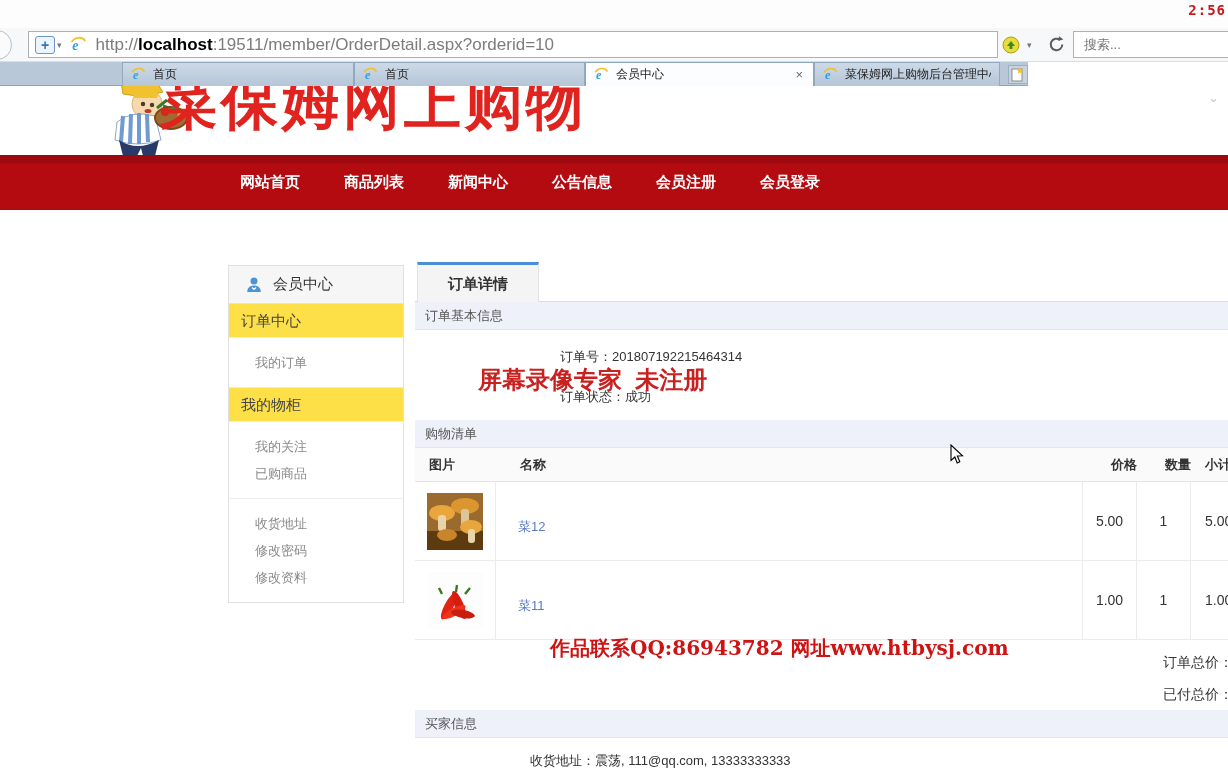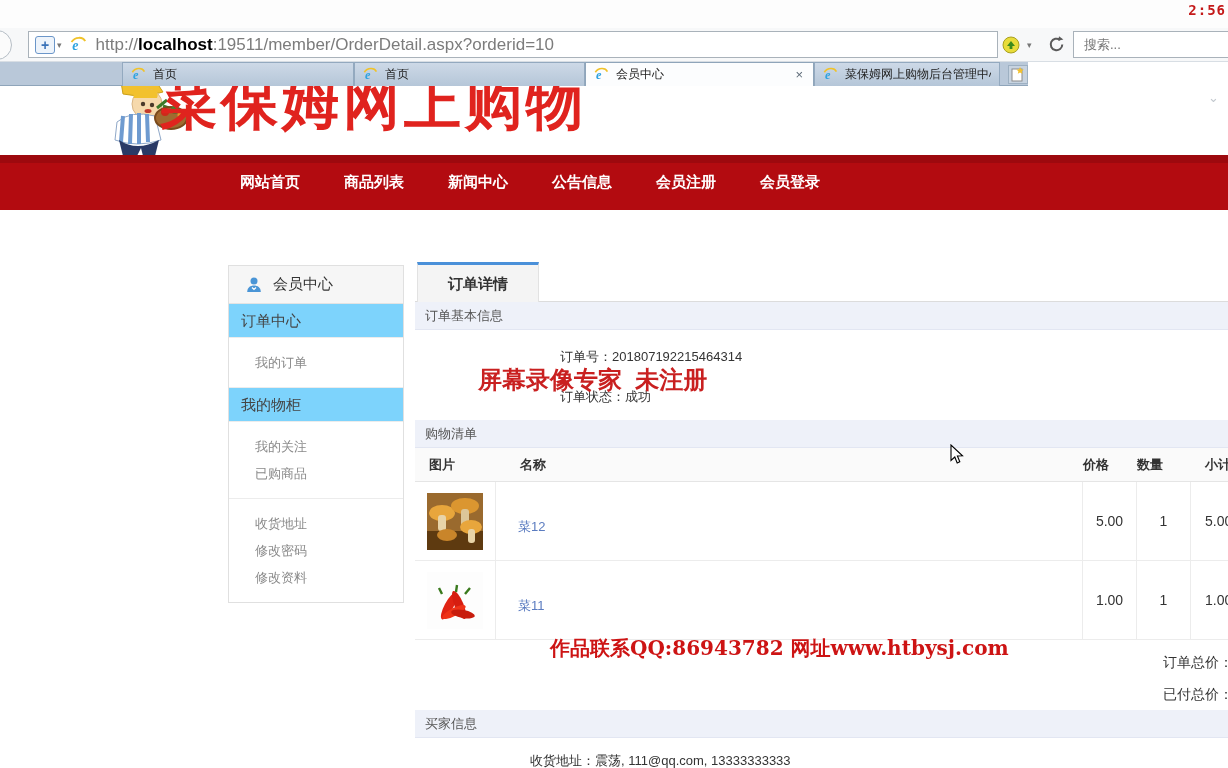--- a/index.html
+++ b/index.html
@@ -49,40 +49,40 @@
 
   .mainnav { position:absolute; left:0; top:69px; width:1228px; height:55px; background:#b30b10;
              box-shadow:inset 0 8px 0 rgba(0,0,0,0.12); display:flex; align-items:center; padding-left:240px; gap:44px; }
   .mainnav a { color:#fff; font-size:15px; font-weight:bold; text-decoration:none; white-space:nowrap; }
 
   
   .sidebar { position:absolute; left:228px; top:179px; width:176px; border:1px solid #e0e0e0; background:#fff; }
   .sb-header { height:38px; background:#f6f6f6; border-bottom:1px solid #e3e3e3; display:flex; align-items:center; padding-left:16px; }
   .sb-header .person { width:18px; height:18px; margin-right:10px; }
   .sb-header .sb-title { font-size:15px; color:#333; }
-  .sb-sec-title { height:34px; line-height:34px; background:#7dd3fc; border-bottom:1px solid #ececec; padding-left:12px; font-size:15px; color:#444; }
+  .sb-sec-title { height:34px; line-height:34px; background:#fde047; border-bottom:1px solid #ececec; padding-left:12px; font-size:15px; color:#444; }
   .sb-group { padding:11px 0; border-bottom:1px solid #ececec; }
   .sb-group:last-child { border-bottom:0; }
   .sb-item { display:block; line-height:27px; padding-left:26px; font-size:13px; color:#8a8a8a; text-decoration:none; }
 
   
   .main { position:absolute; left:415px; top:176px; width:875px; }
   .tabrow { height:40px; border-bottom:1px solid #dcdcdc; position:relative; }
   .detail-tab { position:absolute; left:2px; top:0; width:122px; height:40px; background:#f4f4f4; border-top:3px solid #4a90d9;
                 border-left:1px solid #e2e2e2; border-right:1px solid #e2e2e2; text-align:center; line-height:37px;
                 font-size:15px; font-weight:bold; color:#333; }
   .sec-bar { height:28px; line-height:27px; background:#eef1f9; border-bottom:1px solid #e2e6f2; padding-left:10px; font-size:13px; color:#555; }
   .order-info { height:90px; padding:14px 0 0 145px; font-size:13px; color:#333; }
   .order-info .line1 { line-height:26px; }
   .order-info .line2 { line-height:26px; margin-top:14px; }
 
   .tbl-head { display:grid; grid-template-columns:81px 587px 54px 54px 99px; height:34px; background:#fafafa; border-bottom:1px solid #e5e5e5; align-items:center; font-size:13px; font-weight:bold; color:#333; }
   .tbl-head .c-img { padding-left:14px; }
   .tbl-head .c-name { padding-left:24px; }
-  .tbl-head .c-price, .tbl-head .c-qty { text-align:left; }
+  .tbl-head .c-price, .tbl-head .c-qty { text-align:right; }
   .tbl-head .c-sub { padding-left:14px; }
   .tbl-row { display:grid; grid-template-columns:81px 587px 54px 54px 99px; height:79px; border-bottom:1px solid #ececec; align-items:center; font-size:14px; color:#333; }
   .tbl-row > div { height:100%; display:flex; align-items:center; }
   .cell-img { border-right:1px solid #ececec; padding-left:12px; }
   .cell-name { border-right:1px solid #ececec; padding-left:22px; }
   .cell-price { border-right:1px solid #ececec; justify-content:center; }
   .cell-qty { border-right:1px solid #ececec; justify-content:center; }
   .cell-sub { padding-left:14px; }
   .prod-link { color:#5b7cc0; font-size:13px; text-decoration:none;margin-top:12px; }
   .prod-img { width:56px; height:57px; display:block; }

